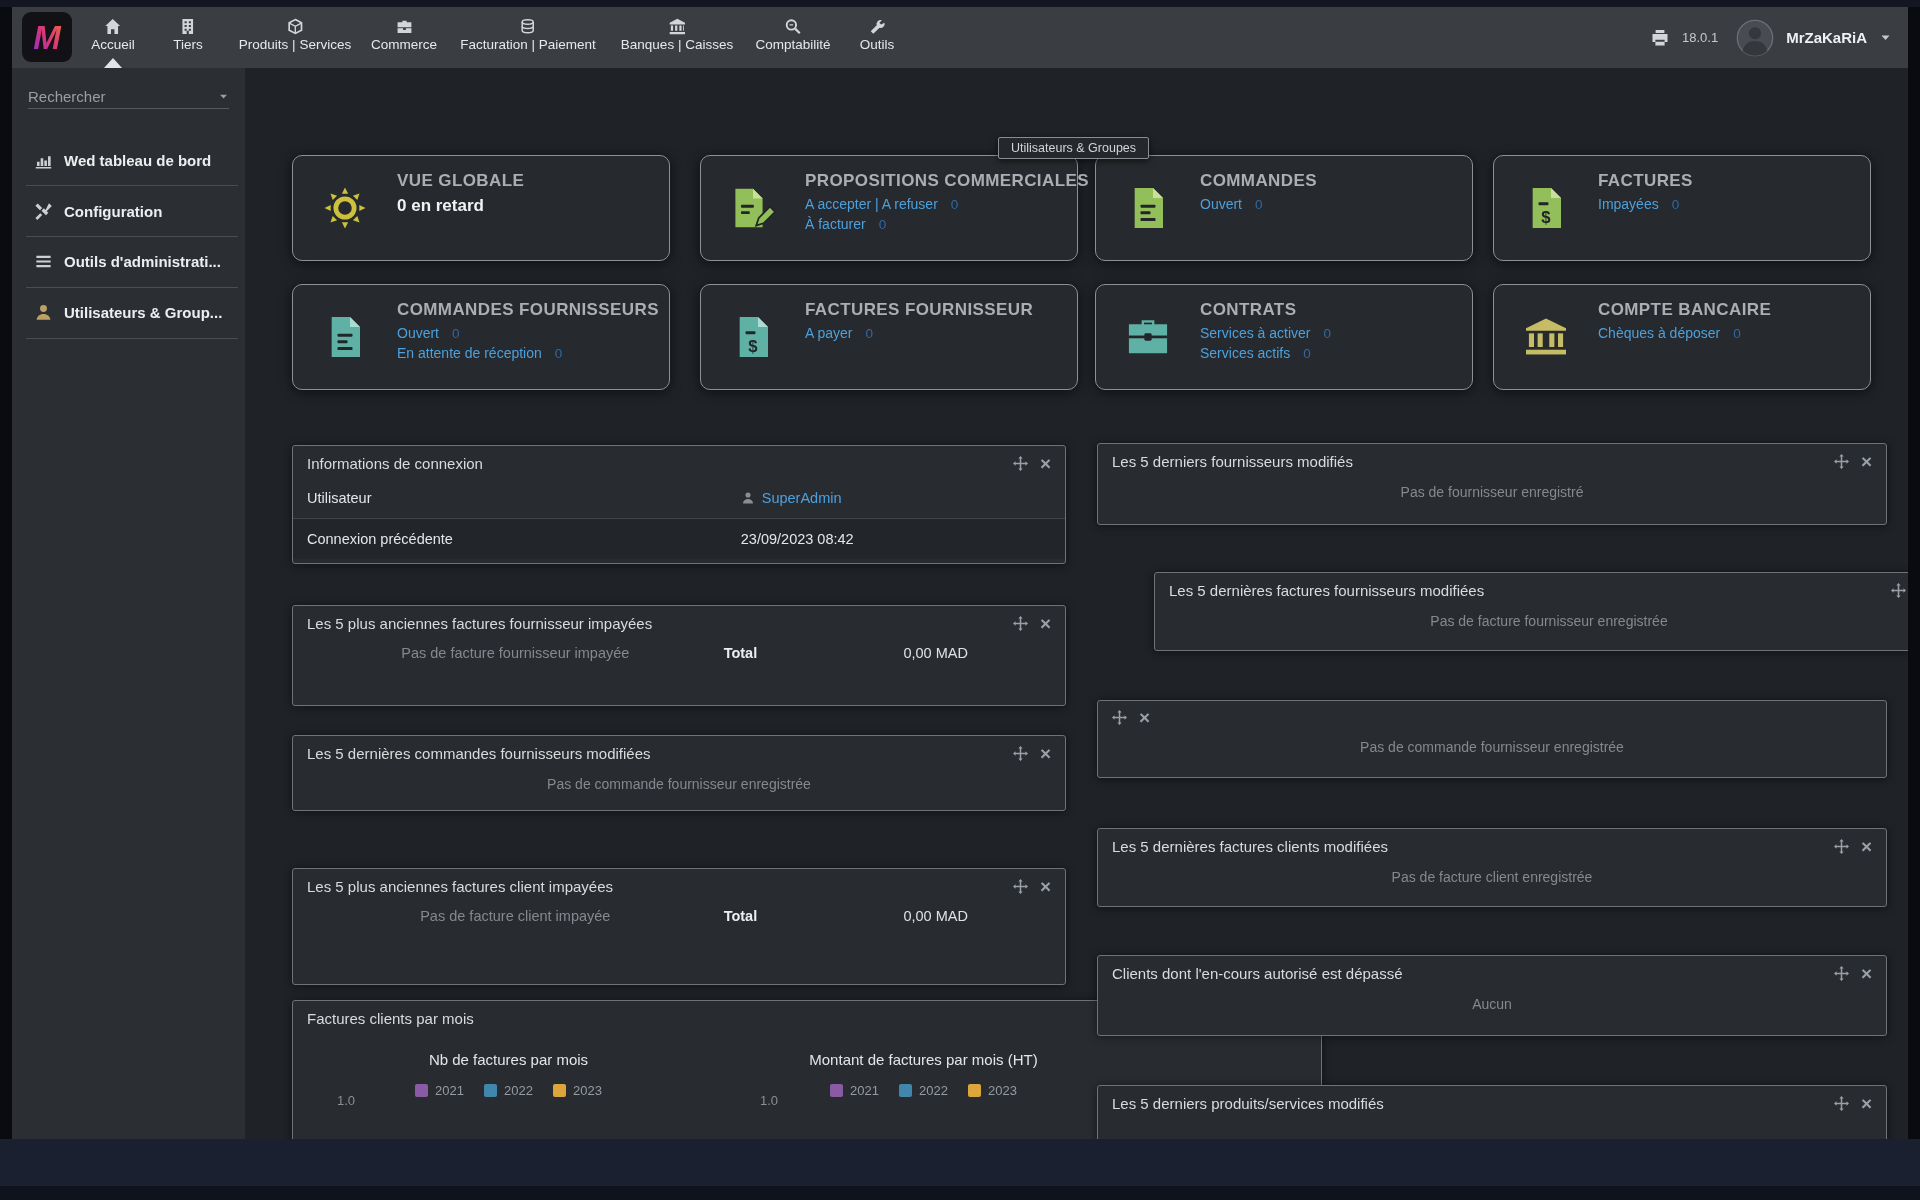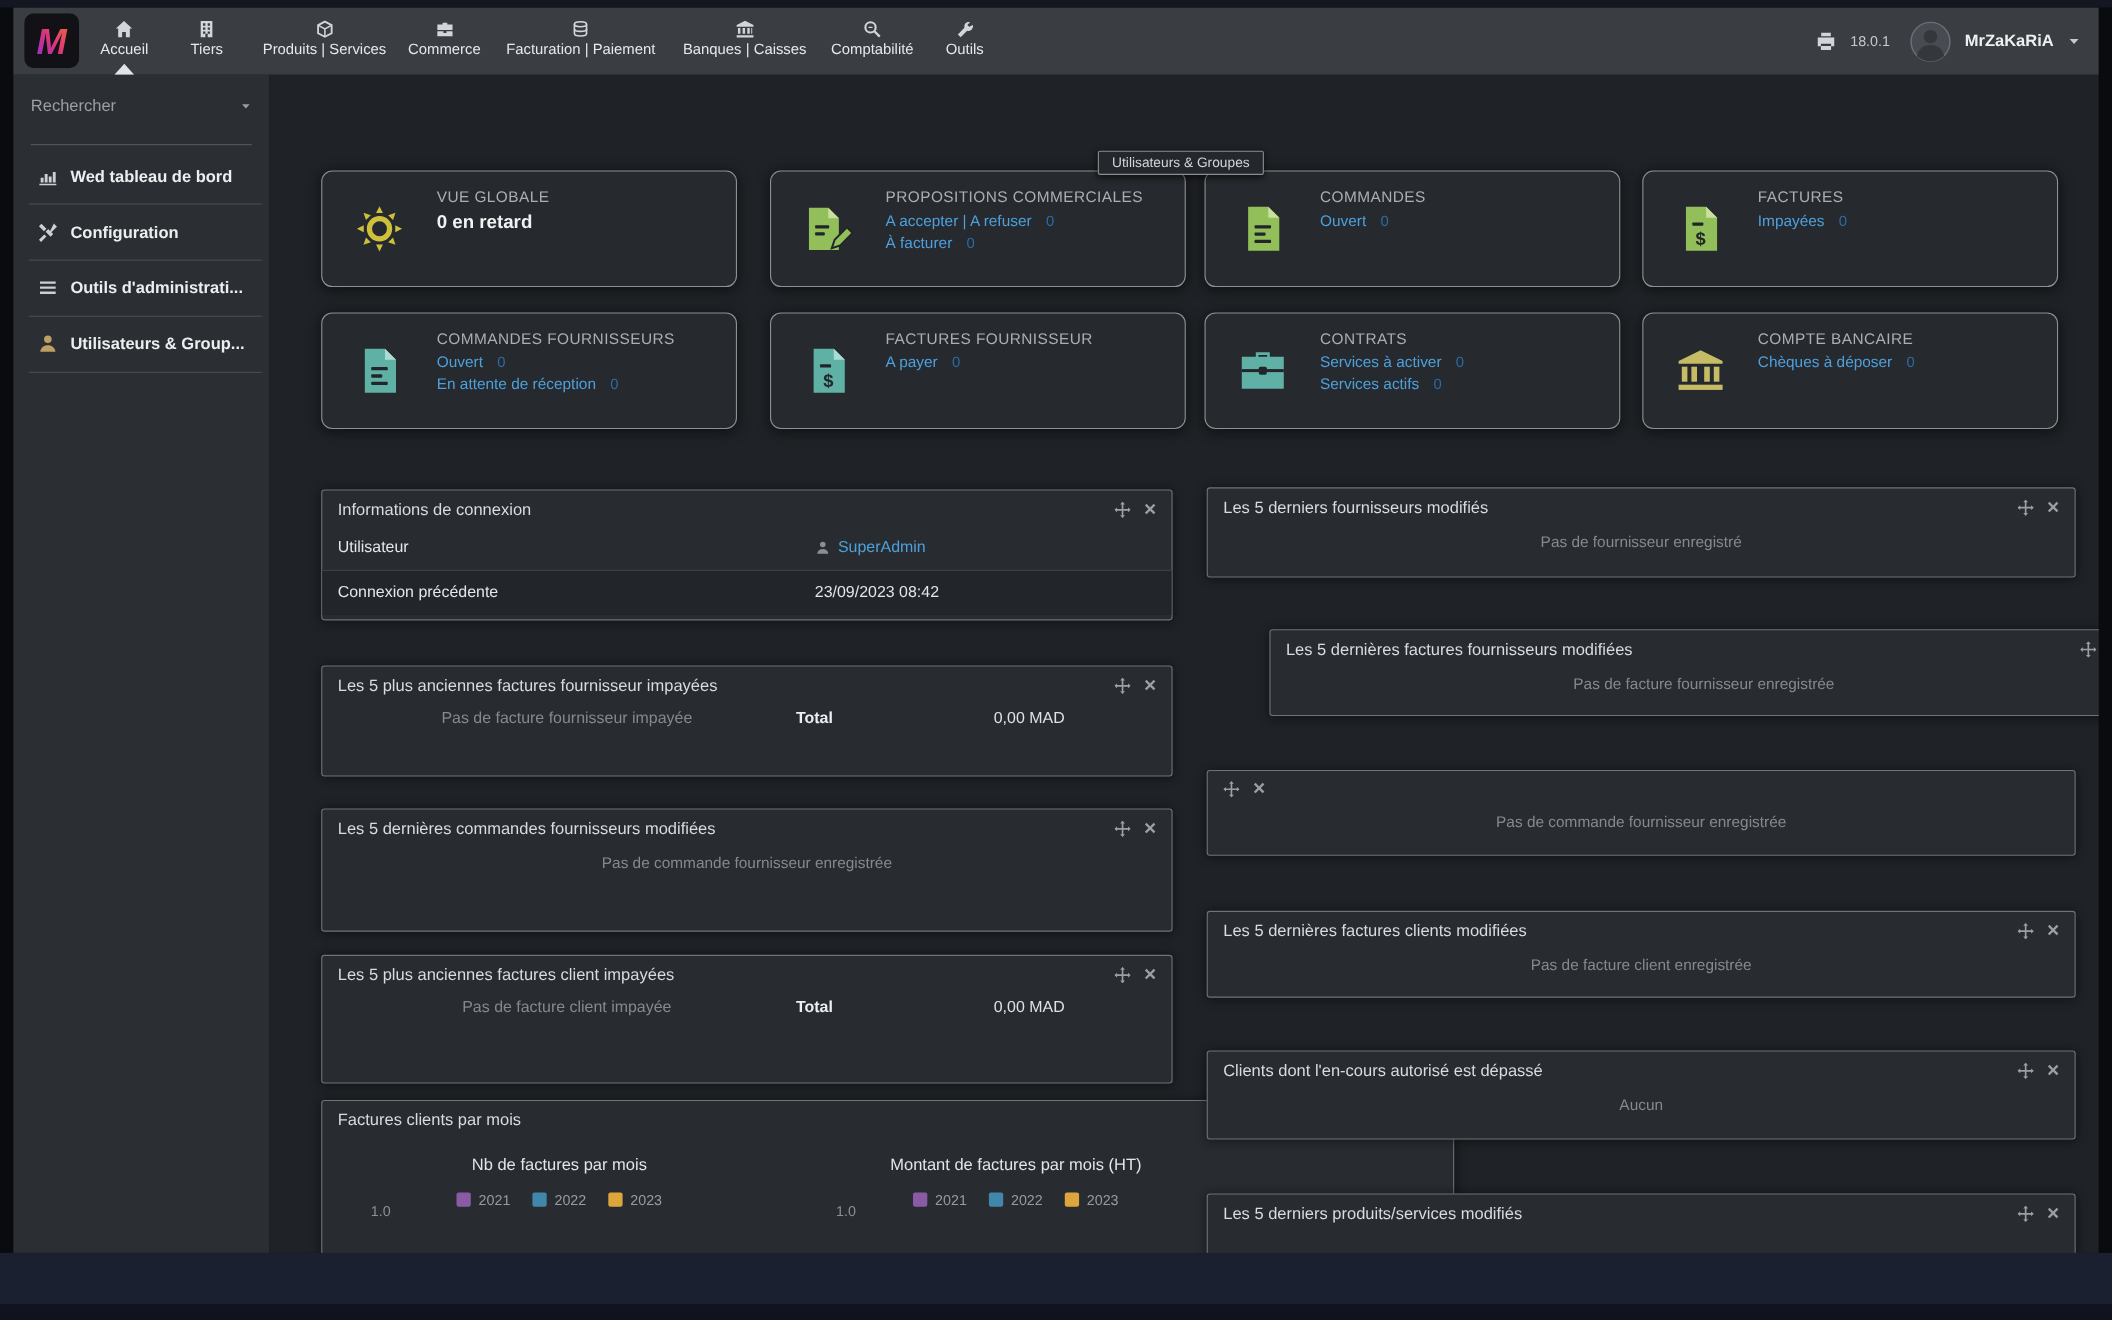--- a/index.html
+++ b/index.html
@@ -17,35 +17,35 @@
   .active-arrow{position:absolute;bottom:0;width:0;height:0;border-left:9px solid transparent;
                 border-right:9px solid transparent;border-bottom:10px solid #e2e4e7}
   .topbar-right{position:absolute;right:16px;top:0;height:100%;display:flex;align-items:center;gap:12px}
   .version{color:#c6c9cc;font-size:13px}
   .username{color:#eef0f1;font-size:15px;font-weight:bold}
   .chev{color:#c6c9cc}
 
   
   .sidebar{position:absolute;left:12px;top:68px;width:233px;height:1071px;background:#2b2f33}
   .search{position:absolute;left:16px;top:20px;width:201px;color:#9b9fa4;font-size:15px;
-          border-bottom:1px solid #56595e;padding-bottom:26px;cursor:pointer;display:flex;justify-content:space-between;align-items:center}
+          border-bottom:1px solid #56595e;padding-bottom:3px;cursor:pointer;display:flex;justify-content:space-between;align-items:center}
   .side-item{position:absolute;left:0;width:100%;height:36px;display:flex;align-items:center;cursor:pointer}
   .side-item .ic{position:absolute;left:22px;color:#cdd0d3}
   .side-item .lbl{position:absolute;left:52px;color:#edeef0;font-size:15px;font-weight:bold;white-space:nowrap}
   .side-sep{position:absolute;left:14px;width:212px;height:1px;background:#4a4e52}
 
   
   .main{position:absolute;left:245px;top:68px;width:1663px;height:1071px;background:#1f2226}
 
   
   .kpi{position:absolute;background:#26292d;border:1px solid #8d9196;border-radius:10px;
        box-shadow:0 2px 12px rgba(0,0,0,.55);width:378px;height:106px}
   .kpi-icon{position:absolute;left:0;top:0;width:104px;height:100%;display:flex;align-items:center;justify-content:center}
   .kpi-body{margin-left:104px;padding-top:15px;padding-right:8px}
-  .kpi-title{font-size:14px;font-weight:normal;color:#abafb4;letter-spacing:.4px;margin-bottom:5px;white-space:nowrap}
+  .kpi-title{font-size:17px;font-weight:bold;color:#abafb4;letter-spacing:.4px;margin-bottom:5px;white-space:nowrap}
   .kpi-line{font-size:14px;margin-top:4px;white-space:nowrap}
   .kpi-line a{color:#4da0dc;text-decoration:none;cursor:pointer}
   .kpi-count{color:#2d6aa5;margin-left:13px;font-size:13.5px}
   .kpi-big{font-size:17px;font-weight:bold;color:#f1f2f3;margin-top:2px}
 
   
   .box{position:absolute;background:#282c30;border:1px solid #6e7378;border-radius:3px;
        box-shadow:0 1px 10px rgba(0,0,0,.45)}
   .w-head{display:flex;align-items:center;padding:9px 14px 5px}
   .w-title{font-size:15px;color:#d9dbdd;flex:1;white-space:nowrap}
@@ -458,21 +458,21 @@
           <span class="w-close">×</span>
         </div>
       </div>
       <div class="total-row">
         <span class="t-empty">Pas de facture fournisseur impayée</span>
         <span class="t-label">Total</span>
         <span class="t-value">0,00 MAD</span>
       </div>
     </div>
 
-    <div class="box" style="left:292px;top:735px;width:774px;height:112px">
+    <div class="box" style="left:292px;top:735px;width:774px;height:76px">
       <div class="w-head">
         <div class="w-title">Les 5 dernières commandes fournisseurs modifiées</div>
         <div class="w-tools">
           <span>
               <svg width="15" height="15">
                 <use href="#i-move"></use>
               </svg>
             </span>
           <span class="w-close">×</span>
         </div>

